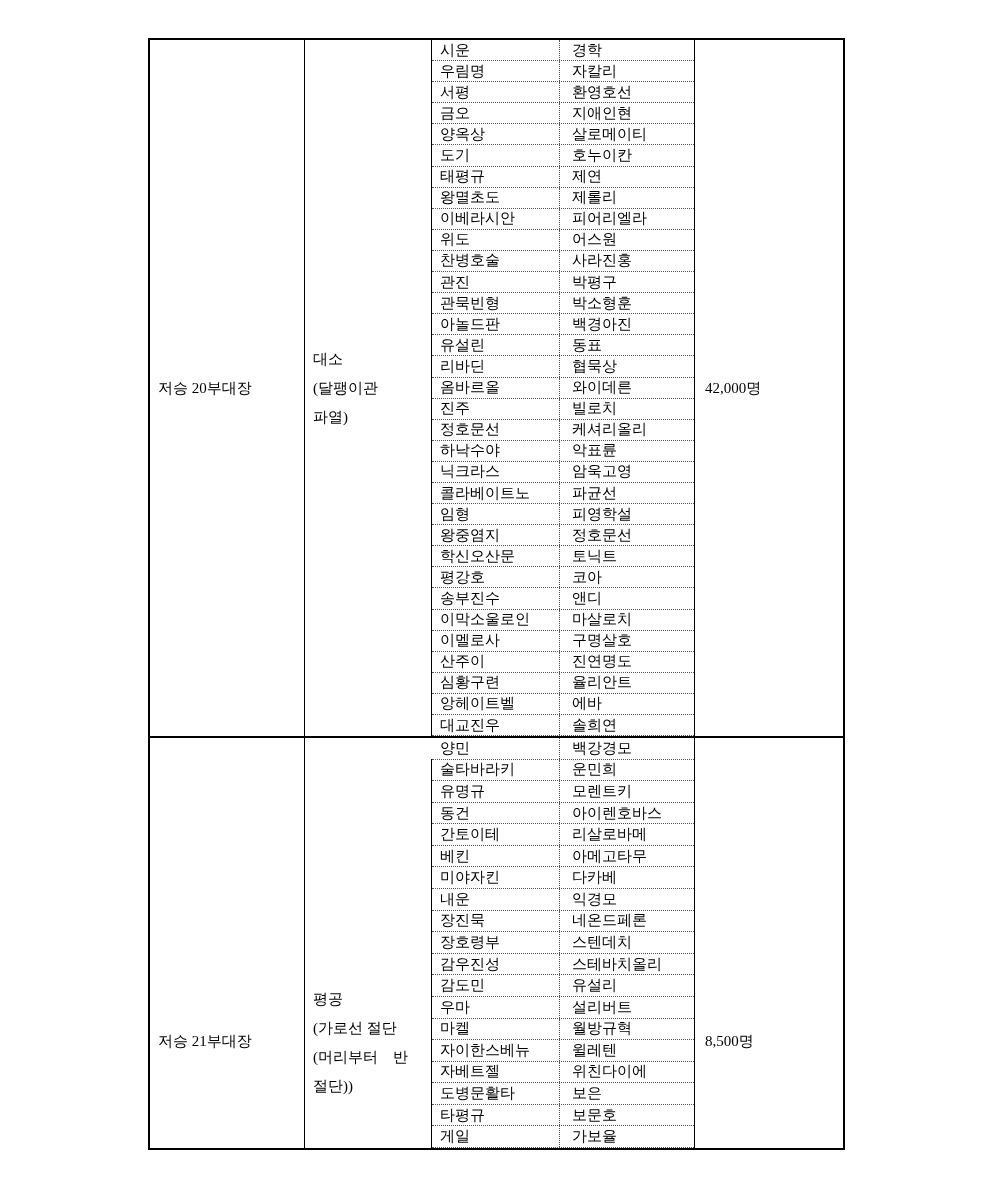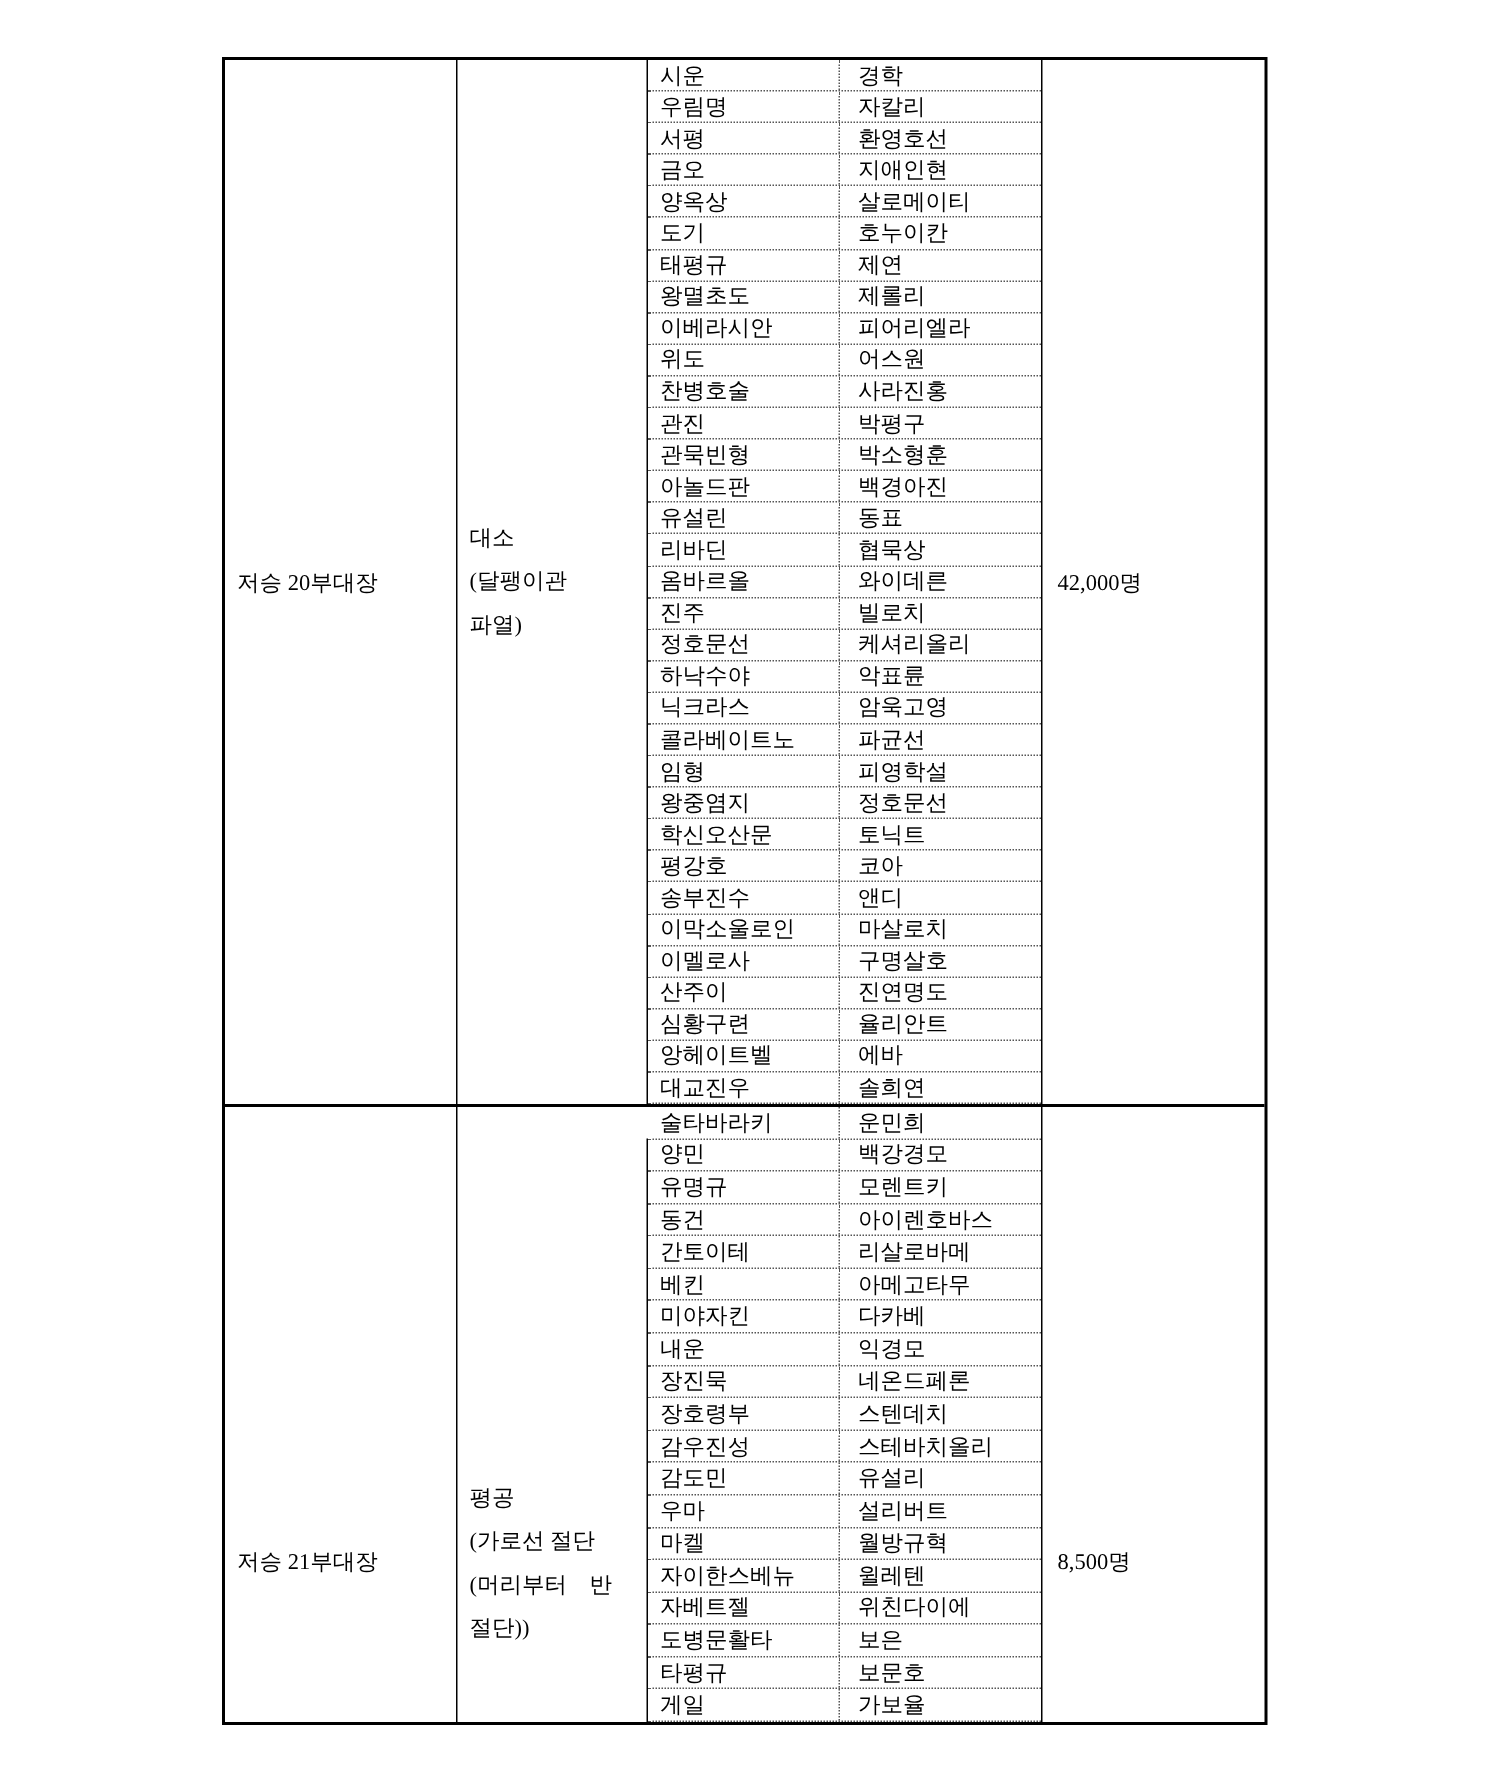--- a/index.html
+++ b/index.html
@@ -211,26 +211,26 @@
   </div>
 
   <div class="section section-2">
     <div class="cell commander-cell">저승 21부대장</div>
     <div class="cell technique-cell">평공
 (가로선 절단
 (머리부터    반
 절단))</div>
     <div class="cell members">
         <div class="member-row">
+          <div class="mcell left">양민</div>
+          <div class="mcell right">백강경모</div>
+        </div>
+        <div class="member-row">
           <div class="mcell left">술타바라키</div>
           <div class="mcell right">운민희</div>
-        </div>
-        <div class="member-row">
-          <div class="mcell left">양민</div>
-          <div class="mcell right">백강경모</div>
         </div>
         <div class="member-row">
           <div class="mcell left">유명규</div>
           <div class="mcell right">모렌트키</div>
         </div>
         <div class="member-row">
           <div class="mcell left">동건</div>
           <div class="mcell right">아이렌호바스</div>
         </div>
         <div class="member-row">

